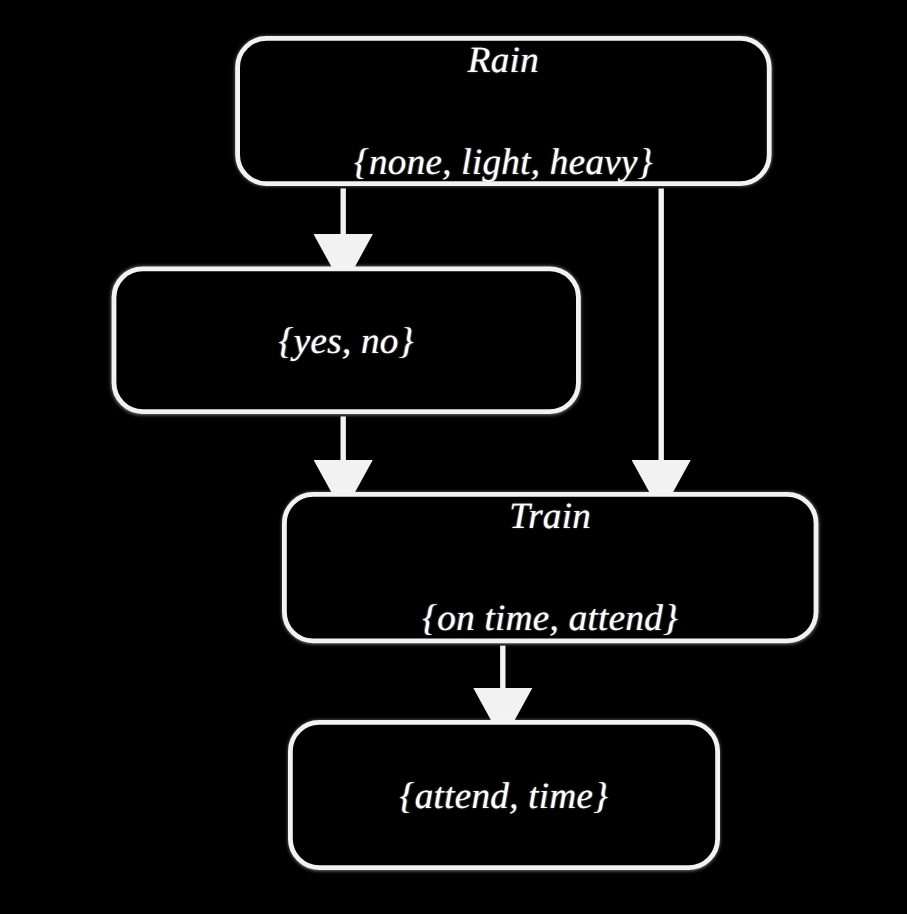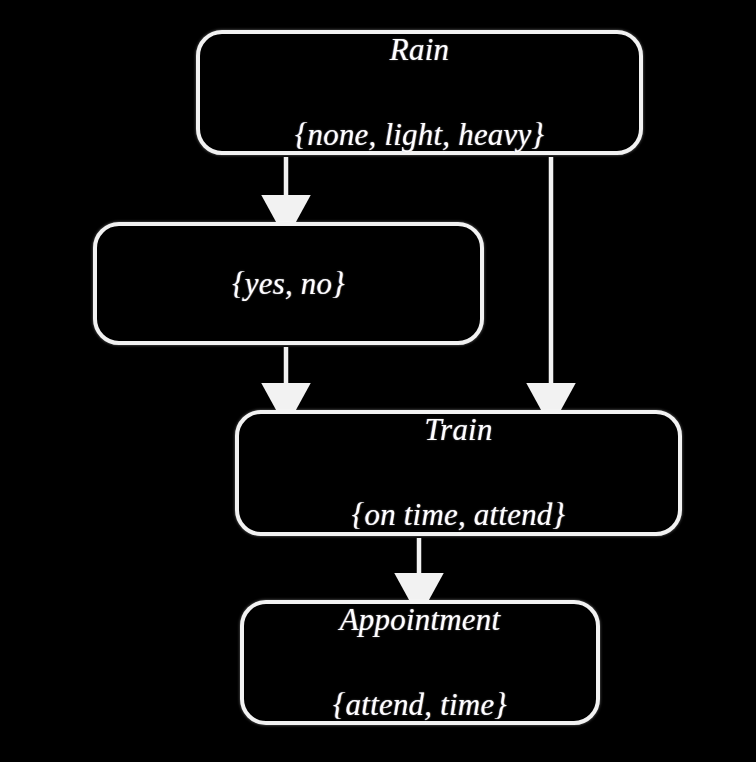--- a/index.html
+++ b/index.html
@@ -98,17 +98,16 @@
   <div class="node" id="node-maintenance">
     <span class="node-states">{yes, no}</span>
   </div>
 
   <div class="node" id="node-train">
     <span class="node-label">Train</span>
     <span class="node-states">{on time, attend}</span>
   </div>
 
   <div class="node" id="node-appointment">
-    <span class="node-label">Appointment</span>
     <span class="node-states">{attend, time}</span>
   </div>
 
 </div>
 
 </body></html>

